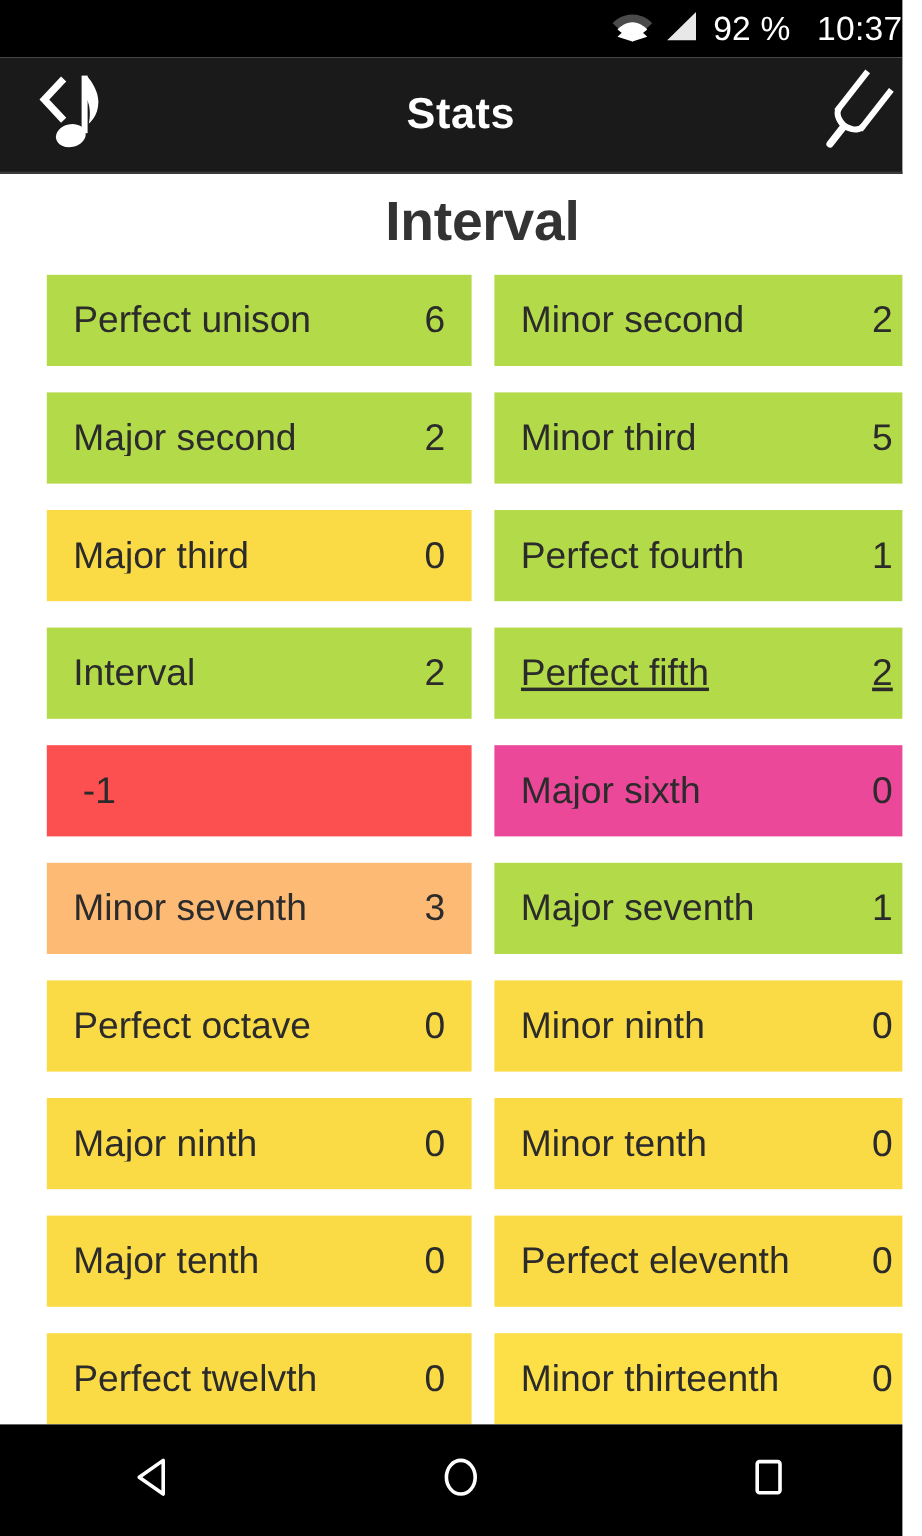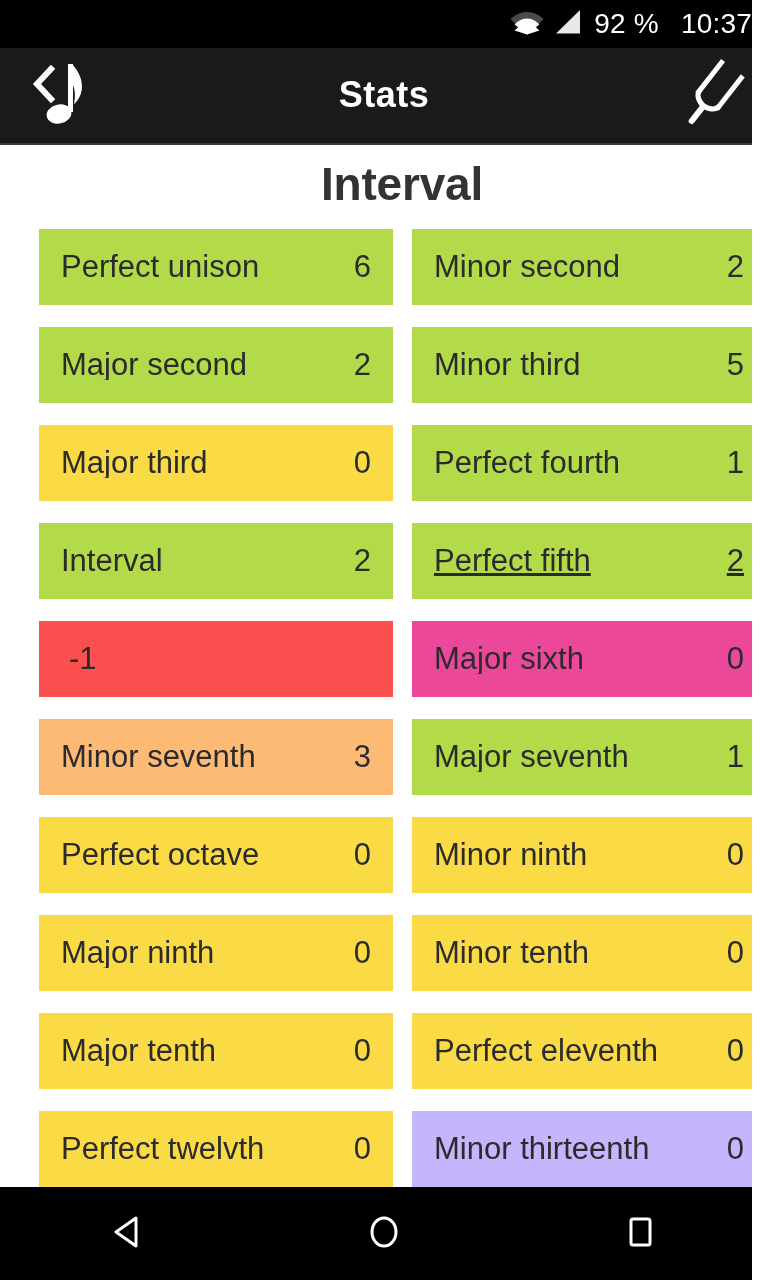--- a/index.html
+++ b/index.html
@@ -286,21 +286,21 @@
           <span class="value">0</span>
         </div>
         <div class="card" style="background: rgb(250, 219, 69);">
           <span class="label">Perfect eleventh</span>
           <span class="value">0</span>
         </div>
         <div class="card" style="background: rgb(250, 219, 69);">
           <span class="label">Perfect twelvth</span>
           <span class="value">0</span>
         </div>
-        <div class="card" style="background: #c4b5fd;">
+        <div class="card" style="background: #fde047;">
           <span class="label">Minor thirteenth</span>
           <span class="value">0</span>
         </div>
       </div>
   </div>
 
   <div class="nav-bar">
     <div class="nav-btn">
       <span>
         <svg width="40" height="40" viewBox="0 0 40 40">

